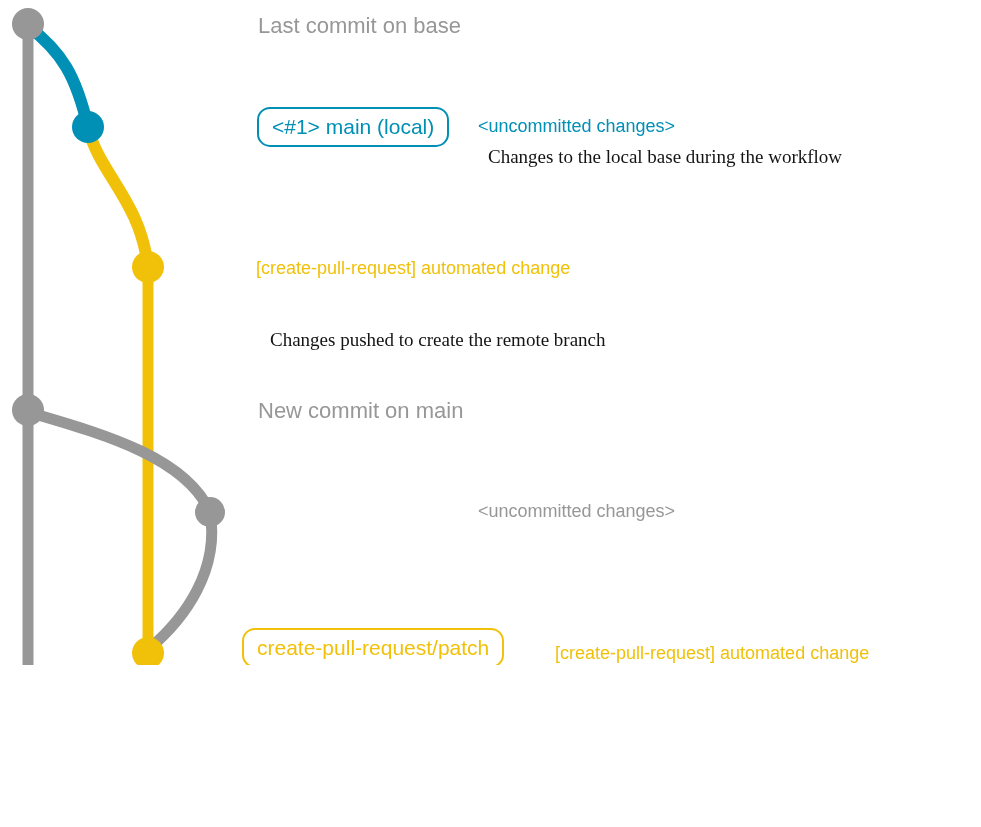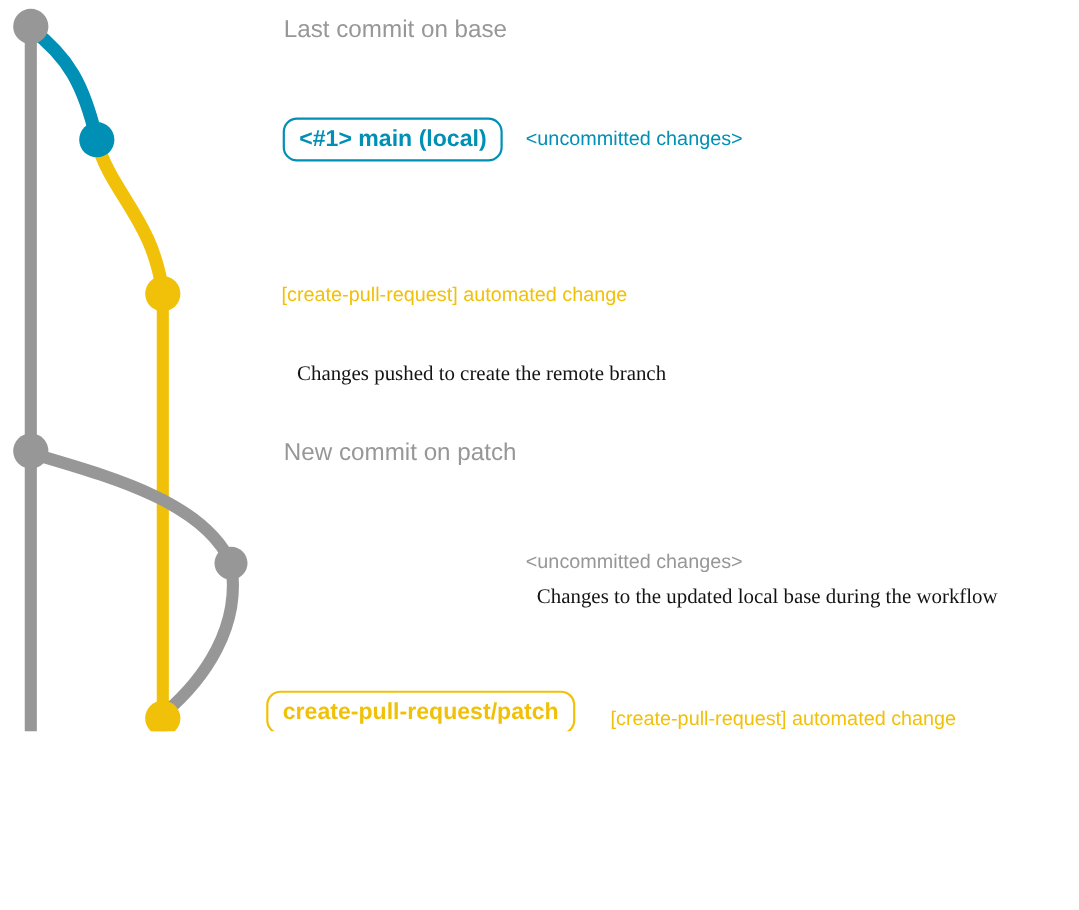--- a/index.html
+++ b/index.html
@@ -22,21 +22,21 @@
   .ann{position:absolute; transform:translateY(-50%); white-space:nowrap; line-height:1.25;}
   .sans{font-family:"Liberation Sans", sans-serif;}
   .msg{font-size:22px;}
   .heading{font-size:18px;}
   .caption{font-family:"Liberation Serif", serif; font-size:19px; color:var(--ink);}
   .c-gray{color:var(--gray);}
   .c-blue{color:var(--blue);}
   .c-yellow{color:var(--yellow);}
   .tag{
     display:inline-block; border:2px solid currentColor; border-radius:13px;
-    padding:5px 13px; font-size:21px; background:var(--bg);font-weight:bold;
+    padding:5px 13px; font-size:21px; background:var(--bg);
   }
 </style>
 </head>
 <body>
 
 <div id="stage">
 
   <svg id="graph-svg" width="981" height="827" viewBox="0 0 981 827">
 
     <path d="M28 24 L28 793" stroke-width="11" class="stroke-gray"></path>
@@ -59,28 +59,28 @@
     <circle cx="148" cy="653" r="16" class="dot-yellow"></circle>
     <circle cx="28" cy="793" r="16" class="dot-gray"></circle>
   </svg>
 
   <div class="ann sans msg c-gray" style="left:258px; top:26px;">Last commit on base</div>
 
   <div class="ann c-blue" style="left:257px; top:127px;">
     <span class="tag sans">&lt;#1&gt; main (local)</span>
   </div>
   <div class="ann sans heading c-blue" style="left:478px; top:126px;">&lt;uncommitted changes&gt;</div>
+  <div class="ann caption" style="left:488px; top:157px;">Changes to the local base during the workflow</div>
 
   <div class="ann sans heading c-yellow" style="left:256px; top:268px;">[create-pull-request] automated change</div>
   <div class="ann caption" style="left:270px; top:300px;margin-top:40px;">Changes pushed to create the remote branch</div>
 
-  <div class="ann sans msg c-gray" style="left:258px; top:411px;">New commit on patch</div>
+  <div class="ann sans msg c-gray" style="left:258px; top:411px;">New commit on main</div>
 
   <div class="ann sans heading c-gray" style="left:478px; top:511px;">&lt;uncommitted changes&gt;</div>
-  <div class="ann caption" style="left:488px; top:543px;">Changes to the updated local base during the workflow</div>
 
   <div class="ann c-yellow" style="left:242px; top:648px;">
     <span class="tag sans">create-pull-request/patch</span>
   </div>
   <div class="ann sans heading c-yellow" style="left:555px; top:653px;">[create-pull-request] automated change</div>
   <div class="ann caption" style="left:624px; top:686px;">Changes force pushed to update the remote branch</div>
 
   <div class="ann c-gray" style="left:257px; top:797px;">
     <span class="tag sans">main</span>
   </div>

